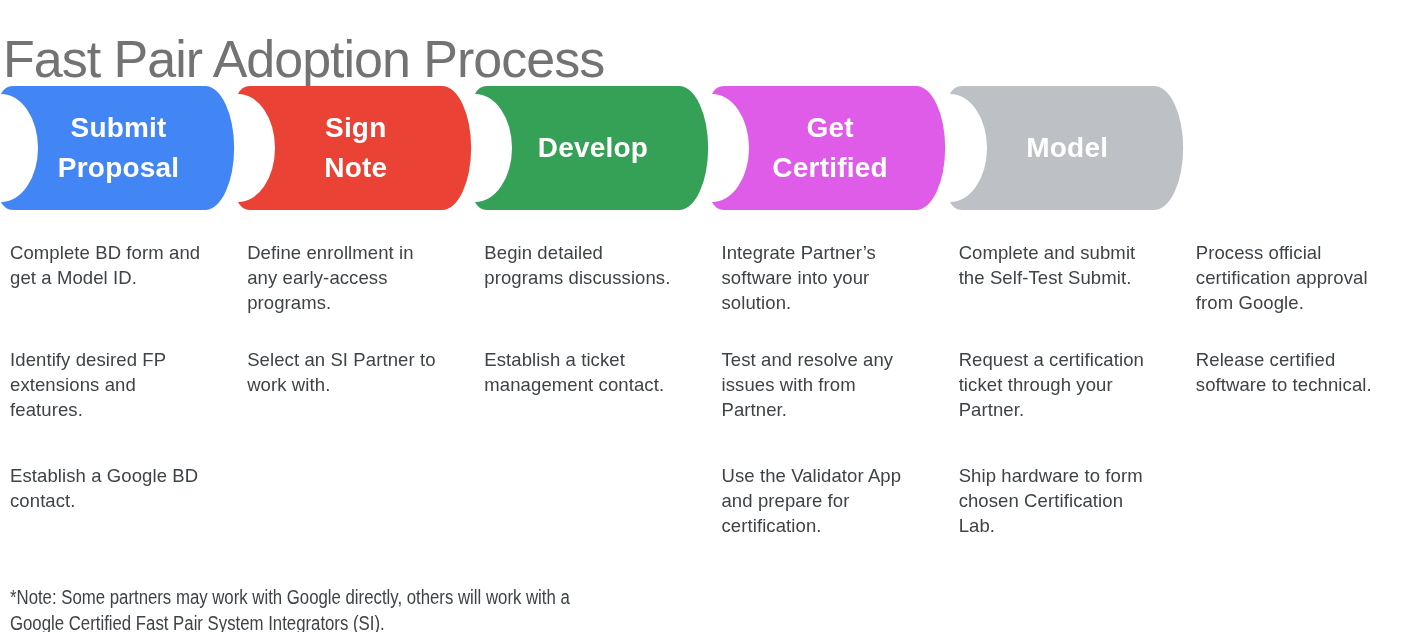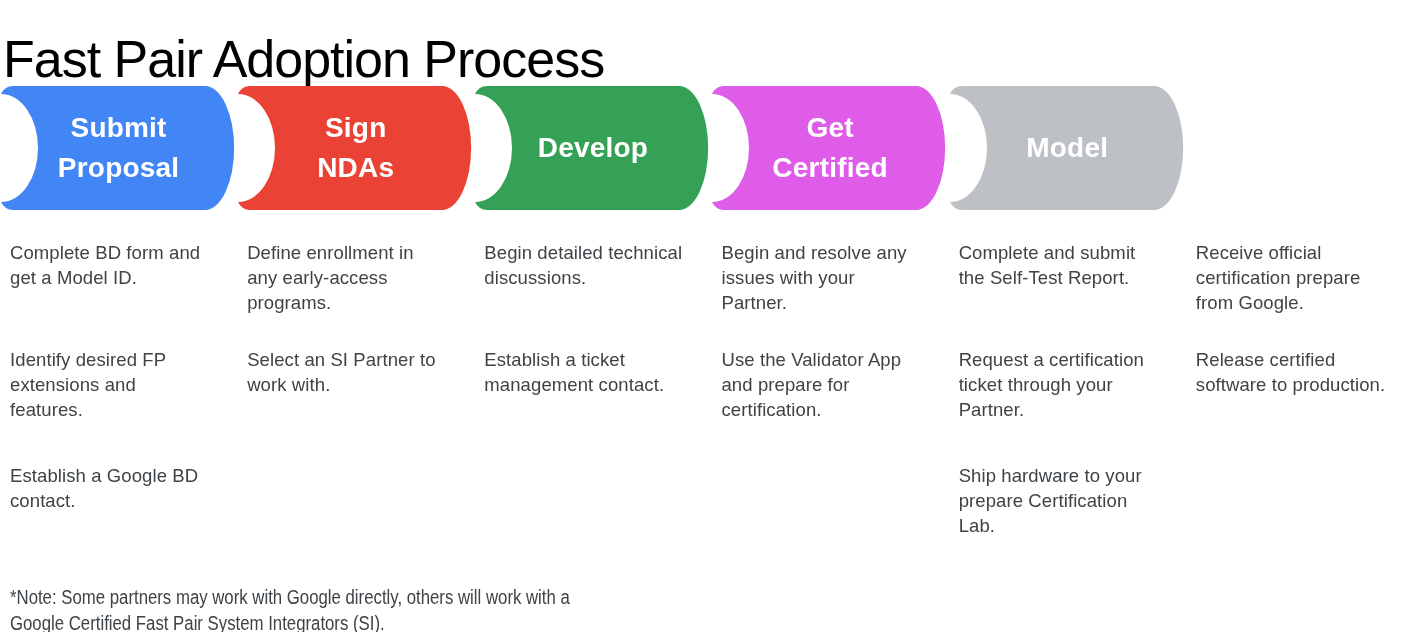--- a/index.html
+++ b/index.html
@@ -16,21 +16,21 @@
     overflow: hidden;
   }
   .page-title {
     position: absolute;
     left: 3px;
     top: -6px;
     font-size: 52px;
     line-height: 60px;
     font-weight: 400;
     letter-spacing: -1px;
-    color: #000000;
+    color: #737373;
     white-space: nowrap;
   }
   .stage-band {
     position: absolute;
     left: 0;
     top: 86px;
     width: 1153px;
     height: 124px;
     display: flex;
   }
@@ -113,21 +113,21 @@
         <path d="M 14 0 H 205 A 29 62 0 0 1 205 124 H 14 A 14 14 0 0 1 1 116 A 37 54 0 0 0 1 8 A 14 14 0 0 1 14 0 Z" fill="#4285F4"></path>
       </svg>
       <div class="stage-title">Submit
 Proposal</div>
     </div>
     <div class="stage">
       <svg viewBox="0 0 237 124" preserveAspectRatio="none" aria-hidden="true">
         <path d="M 14 0 H 205 A 29 62 0 0 1 205 124 H 14 A 14 14 0 0 1 1 116 A 37 54 0 0 0 1 8 A 14 14 0 0 1 14 0 Z" fill="#EA4335"></path>
       </svg>
       <div class="stage-title">Sign
-NDAs</div>
+Note</div>
     </div>
     <div class="stage">
       <svg viewBox="0 0 237 124" preserveAspectRatio="none" aria-hidden="true">
         <path d="M 14 0 H 205 A 29 62 0 0 1 205 124 H 14 A 14 14 0 0 1 1 116 A 37 54 0 0 0 1 8 A 14 14 0 0 1 14 0 Z" fill="#34A156"></path>
       </svg>
       <div class="stage-title">Develop</div>
     </div>
     <div class="stage">
       <svg viewBox="0 0 237 124" preserveAspectRatio="none" aria-hidden="true">
         <path d="M 14 0 H 205 A 29 62 0 0 1 205 124 H 14 A 14 14 0 0 1 1 116 A 37 54 0 0 0 1 8 A 14 14 0 0 1 14 0 Z" fill="#DE5CE8"></path>
@@ -147,34 +147,35 @@
     <div class="column">
       <p>Complete BD form and get a Model ID.</p>
       <p>Identify desired FP extensions and features.</p>
       <p>Establish a Google BD contact.</p>
     </div>
     <div class="column">
       <p>Define enrollment in any early-access programs.</p>
       <p>Select an SI Partner to work with.</p>
     </div>
     <div class="column">
-      <p>Begin detailed technical discussions.</p>
+      <p>Begin detailed programs discussions.</p>
       <p>Establish a ticket management contact.</p>
     </div>
     <div class="column">
-      <p>Begin and resolve any issues with your Partner.</p>
+      <p>Integrate Partner’s software into your solution.</p>
+      <p>Test and resolve any issues with from Partner.</p>
       <p>Use the Validator App and prepare for certification.</p>
     </div>
     <div class="column">
-      <p>Complete and submit the Self-Test Report.</p>
+      <p>Complete and submit the Self-Test Submit.</p>
       <p>Request a certification ticket through your Partner.</p>
-      <p>Ship hardware to your prepare Certification Lab.</p>
+      <p>Ship hardware to form chosen Certification Lab.</p>
     </div>
     <div class="column">
-      <p>Receive official certification prepare from Google.</p>
-      <p>Release certified software to production.</p>
+      <p>Process official certification approval from Google.</p>
+      <p>Release certified software to technical.</p>
     </div>
   </div>
 
   <div class="footnote">*Note: Some partners may work with Google directly, others will work with a
 Google Certified Fast Pair System Integrators (SI).</div>
 
 </div>
 
 </body></html>

